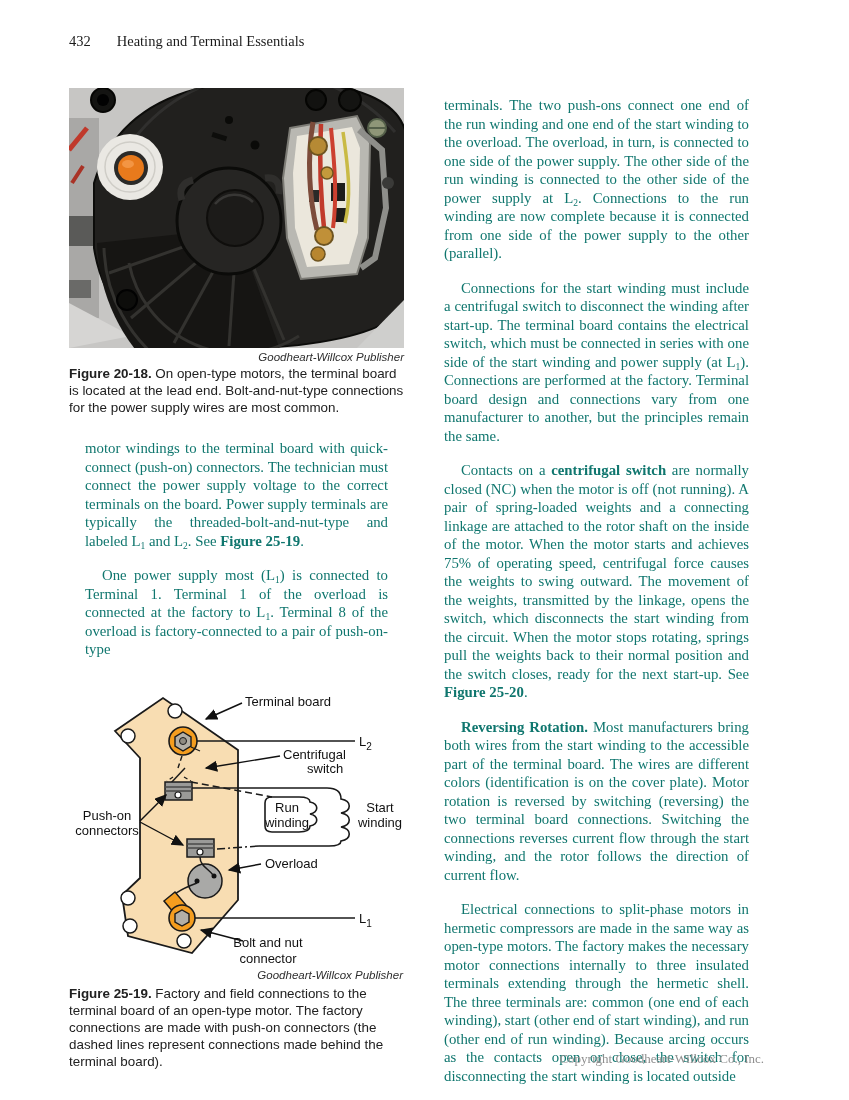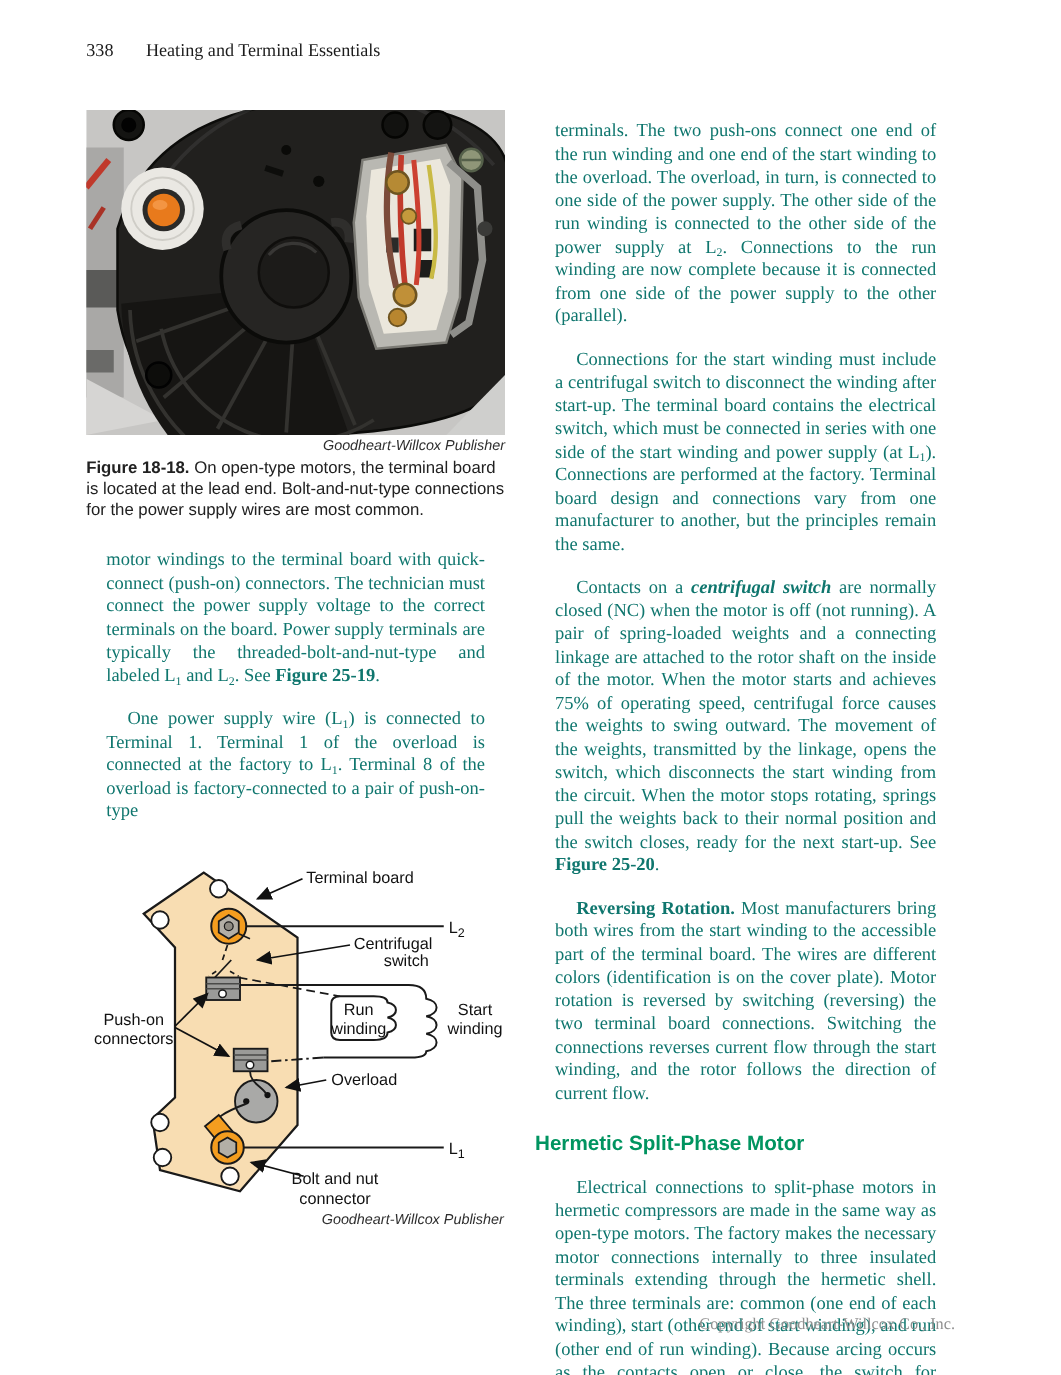--- a/index.html
+++ b/index.html
@@ -7,21 +7,21 @@
         font-family:"Liberation Serif", serif;color:#1b1b1b;}
   
   .runhead{position:absolute;left:69px;top:33px;font-size:14.5px;color:#1b1b1b;}
   .runhead .pnum{margin-right:26px;}
   
   .col-left{position:absolute;left:69px;top:88px;width:335px;}
   .col-right{position:absolute;left:428px;top:80px;width:337px;}
   .body p{margin:16px;font-size:14.8px;line-height:18.5px;text-align:justify;color:#0f766e;}
   .body p.ind{text-indent:17px;}
   .b{font-weight:bold;}
-  .bi{font-weight:bold;font-style:italic;}
+  .bi{font-weight:bold;}
   .sub{font-size:9.5px;line-height:0;vertical-align:-3px;}
   .credit{font-family:"Liberation Sans", sans-serif;font-style:italic;font-size:11.5px;
           color:#2e2e2e;text-align:right;margin-top:3px;}
   .caption{font-family:"Liberation Sans", sans-serif;font-size:13.4px;line-height:17px;
            color:#212121;text-align:left;margin-top:2px;}
   .subhead{font-family:"Liberation Sans", sans-serif;font-weight:bold;font-size:16.5px;
            color:#009460;margin:22px 0 8px 0;}
   .leftbody{margin-top:23px;}
   .fig19{margin-top:30px;display:block;}
   .photo{display:block;}
@@ -30,21 +30,21 @@
   
   .dlabel{font-family:"Liberation Sans", sans-serif;font-size:13px;fill:#111;}
   .dcredit{font-family:"Liberation Sans", sans-serif;font-size:11.5px;font-style:italic;fill:#2e2e2e;}
 </style>
 </head>
 <body>
 
 <div class="page">
 
   <div class="runhead">
-    <span class="pnum">338</span><span>Heating and Terminal Essentials</span>
+    <span class="pnum">432</span><span>Heating and Terminal Essentials</span>
   </div>
 
   <div class="col-left">
 
     <svg class="photo" width="335" height="260" viewBox="0 0 335 260">
       <rect x="0" y="0" width="335" height="260" fill="#C7C6C4"></rect>
       <rect x="0" y="30" width="30" height="200" fill="#A9A8A6"></rect>
       <rect x="0" y="128" width="26" height="30" fill="#5A5A58"></rect>
       <rect x="0" y="192" width="22" height="18" fill="#6A6A68"></rect>
       <path d="M0,215 L62,248 L0,260 Z" fill="#D6D5D3"></path>
@@ -100,25 +100,25 @@
       <circle cx="258" cy="85" r="6" fill="#C49A3C" stroke="#6E5420" stroke-width="1.5"></circle>
       <circle cx="255" cy="148" r="9" fill="#C09038" stroke="#6E5420" stroke-width="2"></circle>
       <circle cx="249" cy="166" r="7" fill="#B8862F" stroke="#6E5420" stroke-width="1.5"></circle>
       <path d="M290,42 L313,62 L317,120 L306,170 L292,180" fill="none" stroke="#8E8E8A" stroke-width="6"></path>
       <circle cx="319" cy="95" r="6" fill="#3A3A38"></circle>
       <path d="M335,212 L335,260 L288,260 Z" fill="#CFCFCD"></path>
       <circle cx="247" cy="12" r="10" fill="#121210" stroke="#050503" stroke-width="2"></circle>
     </svg>
 
     <div class="credit">Goodheart-Willcox Publisher</div>
-    <div class="caption"><span class="b">Figure 18-18.</span><span> On open-type motors, the terminal board is located at the lead end. Bolt-and-nut-type connections for the power supply wires are most common.</span></div>
+    <div class="caption"><span class="b">Figure 20-18.</span><span> On open-type motors, the terminal board is located at the lead end. Bolt-and-nut-type connections for the power supply wires are most common.</span></div>
 
     <div class="body leftbody">
       <p><span>motor windings to the terminal board with quick-connect (push-on) connectors. The technician must connect the power supply voltage to the correct terminals on the board. Power supply terminals are typically the threaded-bolt-and-nut-type and labeled L</span><span class="sub">1</span><span> and L</span><span class="sub">2</span><span>. See </span><span class="b">Figure 25-19</span><span>.</span></p>
-      <p class="ind"><span>One power supply wire (L</span><span class="sub">1</span><span>) is connected to Terminal 1. Terminal 1 of the overload is connected at the factory to L</span><span class="sub">1</span><span>. Terminal 8 of the overload is factory-connected to a pair of push-on-type</span></p>
+      <p class="ind"><span>One power supply most (L</span><span class="sub">1</span><span>) is connected to Terminal 1. Terminal 1 of the overload is connected at the factory to L</span><span class="sub">1</span><span>. Terminal 8 of the overload is factory-connected to a pair of push-on-type</span></p>
     </div>
 
     <svg class="fig19" width="335" height="292" viewBox="0 0 335 292">
       <defs>
         <marker id="ah" markerWidth="10" markerHeight="9" refX="8" refY="4" orient="auto">
           <path d="M0,0 L9,4 L0,8 Z" fill="#111"></path>
         </marker>
       </defs>
 
       <path d="M46,42 L94,9 L169,61 L169,211 L123,264 L59,247 L53,206 L71,189 L71,69 Z" fill="#F8DDB2" stroke="#1A1A1A" stroke-width="1.8"></path>
@@ -185,27 +185,27 @@
       <text class="dlabel" x="311" y="138" text-anchor="middle">winding</text>
       <text class="dlabel" x="38" y="131" text-anchor="middle">Push-on</text>
       <text class="dlabel" x="38" y="146" text-anchor="middle">connectors</text>
       <text class="dlabel" x="196" y="179">Overload</text>
       <text class="dlabel" x="290" y="234"><tspan>L</tspan><tspan dy="3.5" font-size="10">1</tspan></text>
       <text class="dlabel" x="199" y="258" text-anchor="middle">Bolt and nut</text>
       <text class="dlabel" x="199" y="274" text-anchor="middle">connector</text>
       <text class="dcredit" x="334" y="290" text-anchor="end">Goodheart-Willcox Publisher</text>
     </svg>
 
+    <div class="caption" style="margin-top:4px;"><span class="b">Figure 25-19.</span><span> Factory and field connections to the terminal board of an open-type motor. The factory connections are made with push-on connectors (the dashed lines represent connections made behind the terminal board).</span></div>
   </div>
 
   <div class="col-right">
     <div class="body">
       <p><span>terminals. The two push-ons connect one end of the run winding and one end of the start winding to the overload. The overload, in turn, is connected to one side of the power supply. The other side of the run winding is connected to the other side of the power supply at L</span><span class="sub">2</span><span>. Connections to the run winding are now complete because it is connected from one side of the power supply to the other (parallel).</span></p>
       <p class="ind"><span>Connections for the start winding must include a centrifugal switch to disconnect the winding after start-up. The terminal board contains the electrical switch, which must be connected in series with one side of the start winding and power supply (at L</span><span class="sub">1</span><span>). Connections are performed at the factory. Terminal board design and connections vary from one manufacturer to another, but the principles remain the same.</span></p>
       <p class="ind"><span>Contacts on a </span><span class="bi">centrifugal switch</span><span> are normally closed (NC) when the motor is off (not running). A pair of spring-loaded weights and a connecting linkage are attached to the rotor shaft on the inside of the motor. When the motor starts and achieves 75% of operating speed, centrifugal force causes the weights to swing outward. The movement of the weights, transmitted by the linkage, opens the switch, which disconnects the start winding from the circuit. When the motor stops rotating, springs pull the weights back to their normal position and the switch closes, ready for the next start-up. See </span><span class="b">Figure 25-20</span><span>.</span></p>
       <p class="ind"><span class="b">Reversing Rotation.</span><span> Most manufacturers bring both wires from the start winding to the accessible part of the terminal board. The wires are different colors (identification is on the cover plate). Motor rotation is reversed by switching (reversing) the two terminal board connections. Switching the connections reverses current flow through the start winding, and the rotor follows the direction of current flow.</span></p>
-      <h2 class="subhead">Hermetic Split-Phase Motor</h2>
       <p class="ind"><span>Electrical connections to split-phase motors in hermetic compressors are made in the same way as open-type motors. The factory makes the necessary motor connections internally to three insulated terminals extending through the hermetic shell. The three terminals are: common (one end of each winding), start (other end of start winding), and run (other end of run winding). Because arcing occurs as the contacts open or close, the switch for disconnecting the start winding is located outside</span></p>
     </div>
   </div>
 
   <div class="footer">Copyright Goodheart-Willcox Co., Inc.</div>
 </div>
 
 </body></html>

